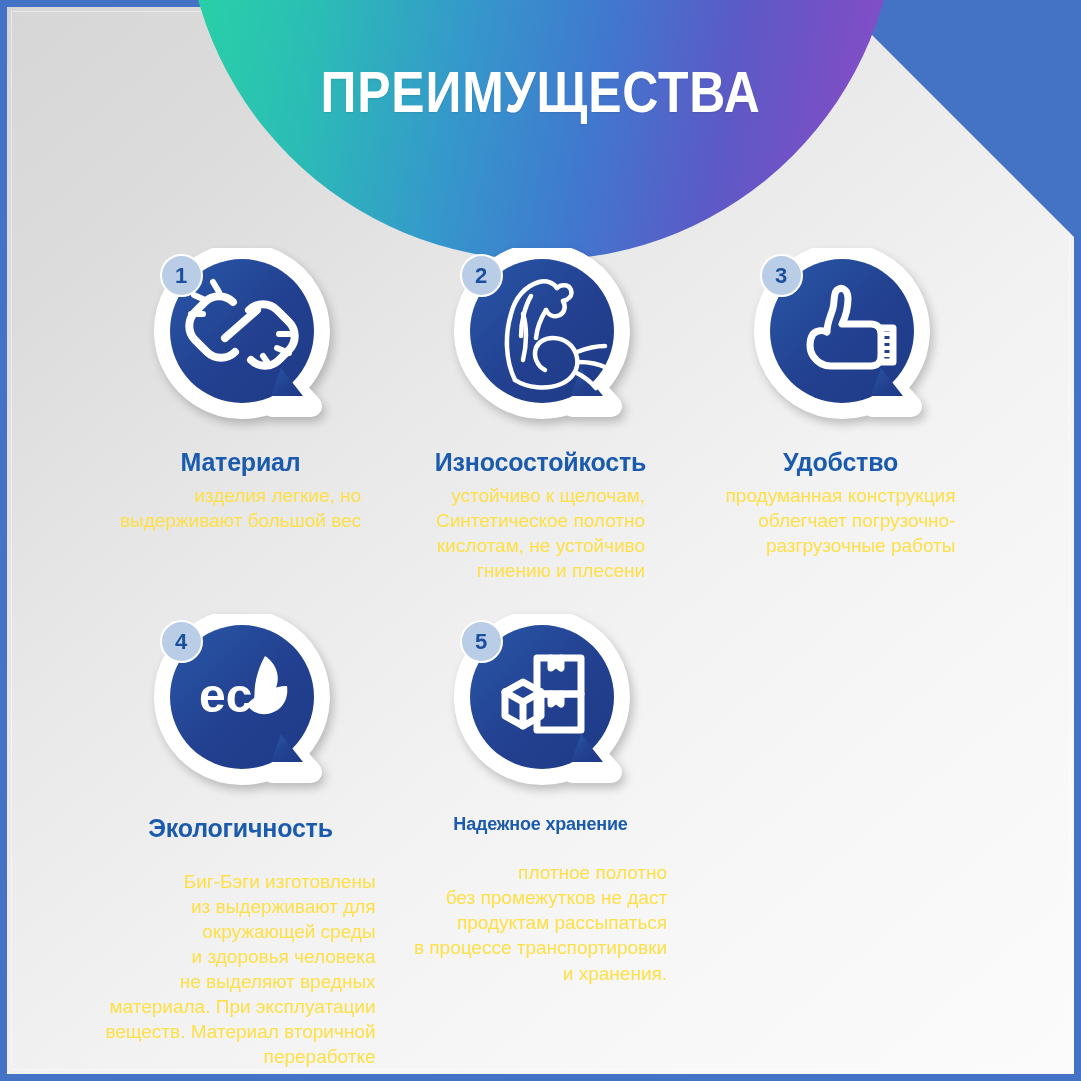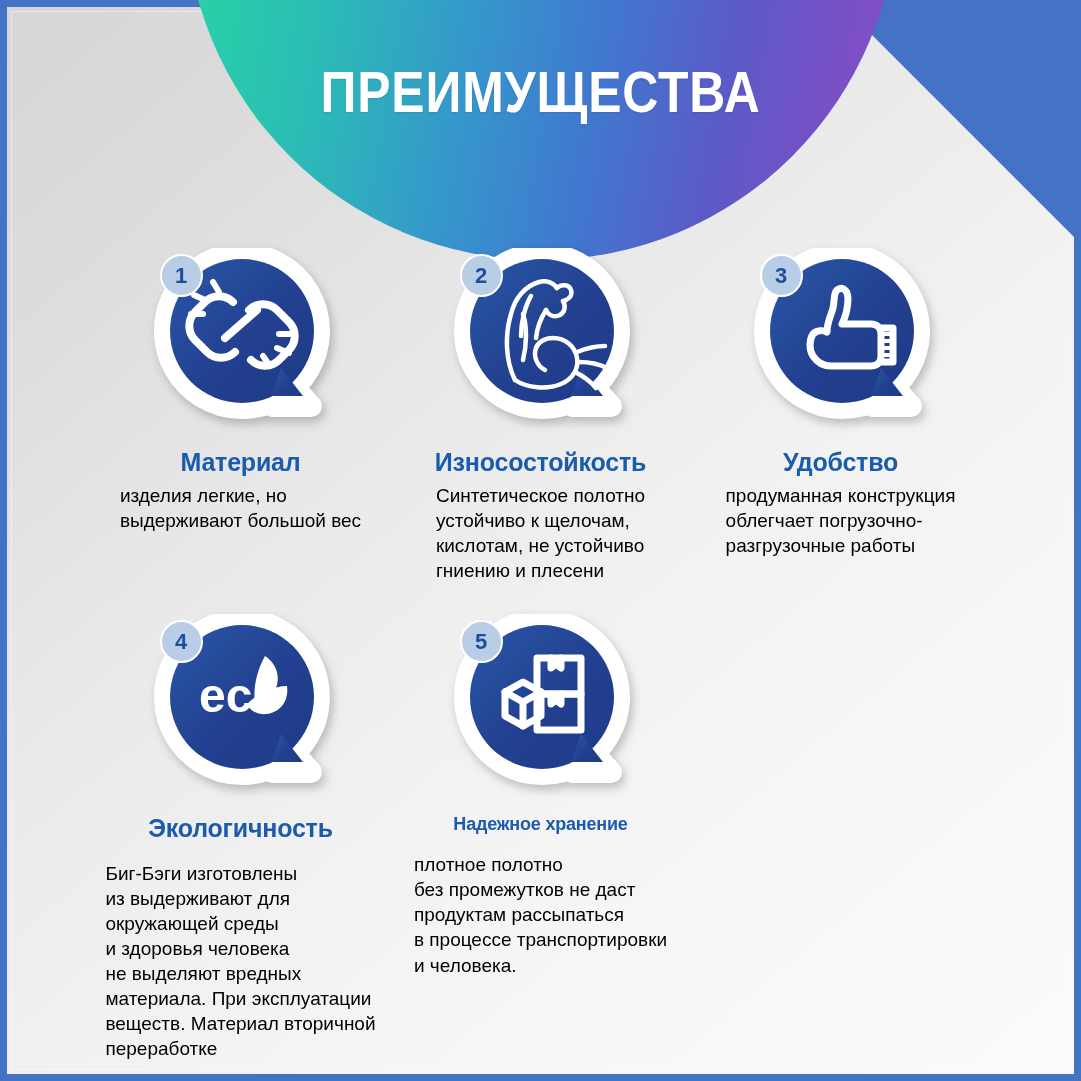--- a/index.html
+++ b/index.html
@@ -127,27 +127,27 @@
     font-size: 25px;
     font-weight: bold;
     text-align: right;
     line-height: 1.18;
     letter-spacing: -0.2px;
   }
   .card-title.two-line { font-size: 18px; }
 
   .card-desc {
     margin-top: 5px;
-    color: #000000;
+    color: #fde047;
     font-size: 19px;
-    text-align: left;
+    text-align: right;
     line-height: 1.32;
     max-width: 300px;
   }
-  .card-desc.gap { margin-top: 17px; }
+  .card-desc.gap { margin-top: 25px; }
   .card-desc span { display: block; }
 </style>
 </head>
 <body>
 
 <div id="poster">
 
   <div class="bg-inner"></div>
   <div class="bg-thinline"></div>
   <div class="corner-wedge"></div>
@@ -221,22 +221,22 @@
               <path d="M124 104 C134 100 144 98 152 98"></path>
               <path d="M126 114 C136 114 146 116 154 120"></path>
               <path d="M122 124 C130 128 138 134 143 140"></path>
             </g>
           </svg>
         </div>
         <div class="num-badge">2</div>
       </div>
       <div class="card-title">Износостойкость</div>
       <div class="card-desc">
+        <span>устойчиво к щелочам,</span>
         <span>Синтетическое полотно</span>
-        <span>устойчиво к щелочам,</span>
         <span>кислотам, не устойчиво</span>
         <span>гниению и плесени</span>
       </div>
     </div>
 
     <div class="card">
       <div class="badge-wrap">
         <div class="bubble">
           <svg width="178" height="180" viewBox="0 0 178 180">
             <defs>
@@ -343,21 +343,21 @@
       </div>
       <div class="card-title two-line">
         <span>Надежное</span>
         <span>хранение</span>
       </div>
       <div class="card-desc gap">
         <span>плотное полотно</span>
         <span>без промежутков не даст</span>
         <span>продуктам рассыпаться</span>
         <span>в процессе транспортировки</span>
-        <span>и человека.</span>
+        <span>и хранения.</span>
       </div>
     </div>
 
     <div class="card-spacer"></div>
 
   </div>
 
 </div>
 
 </body></html>

